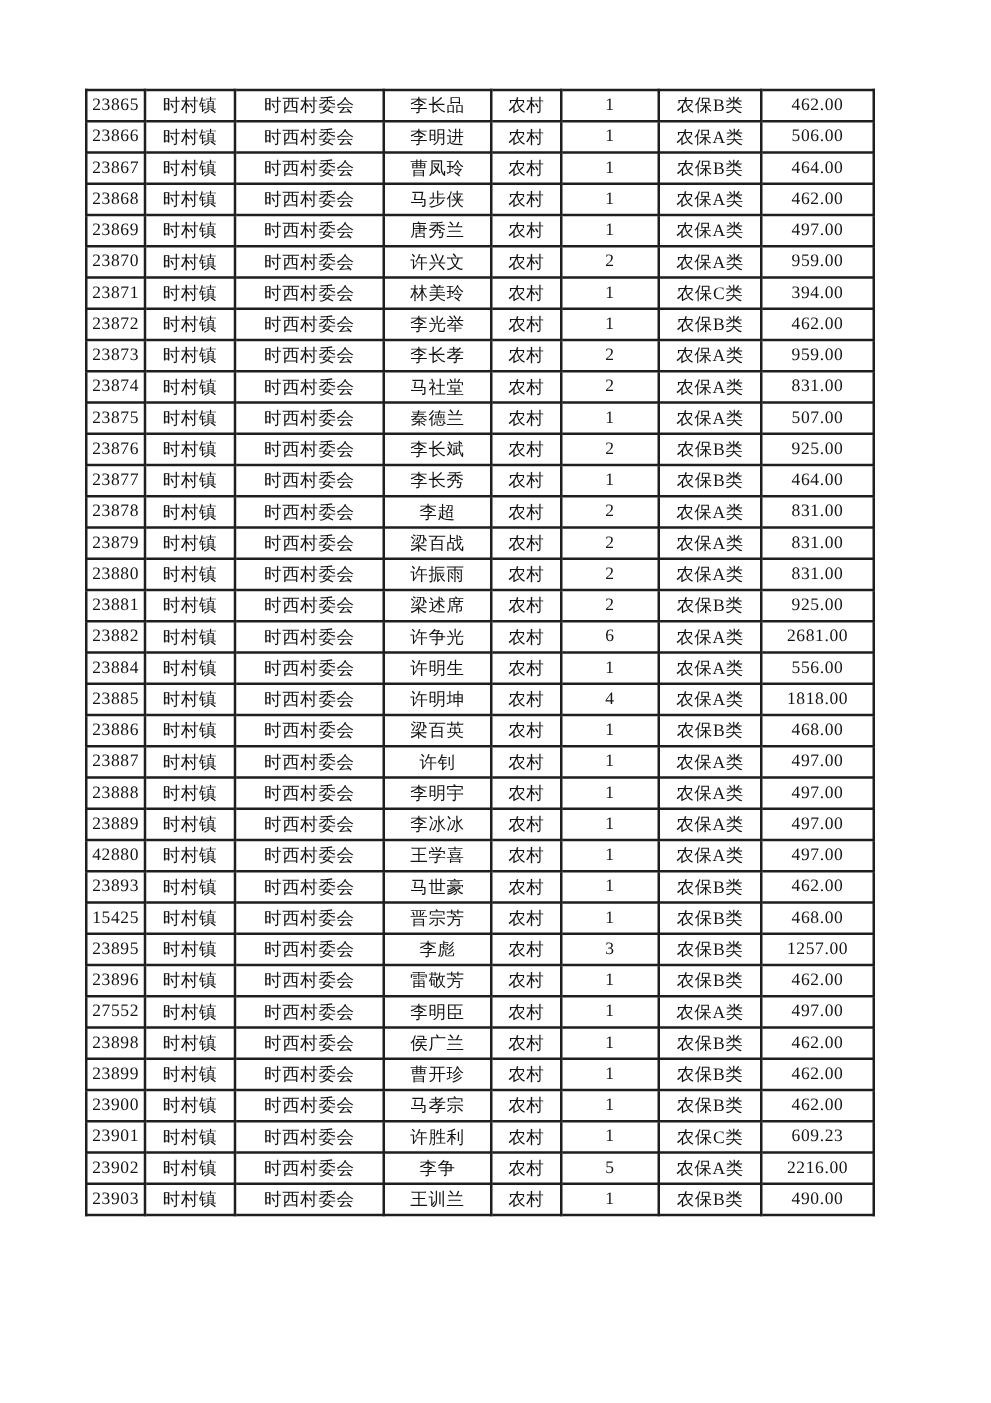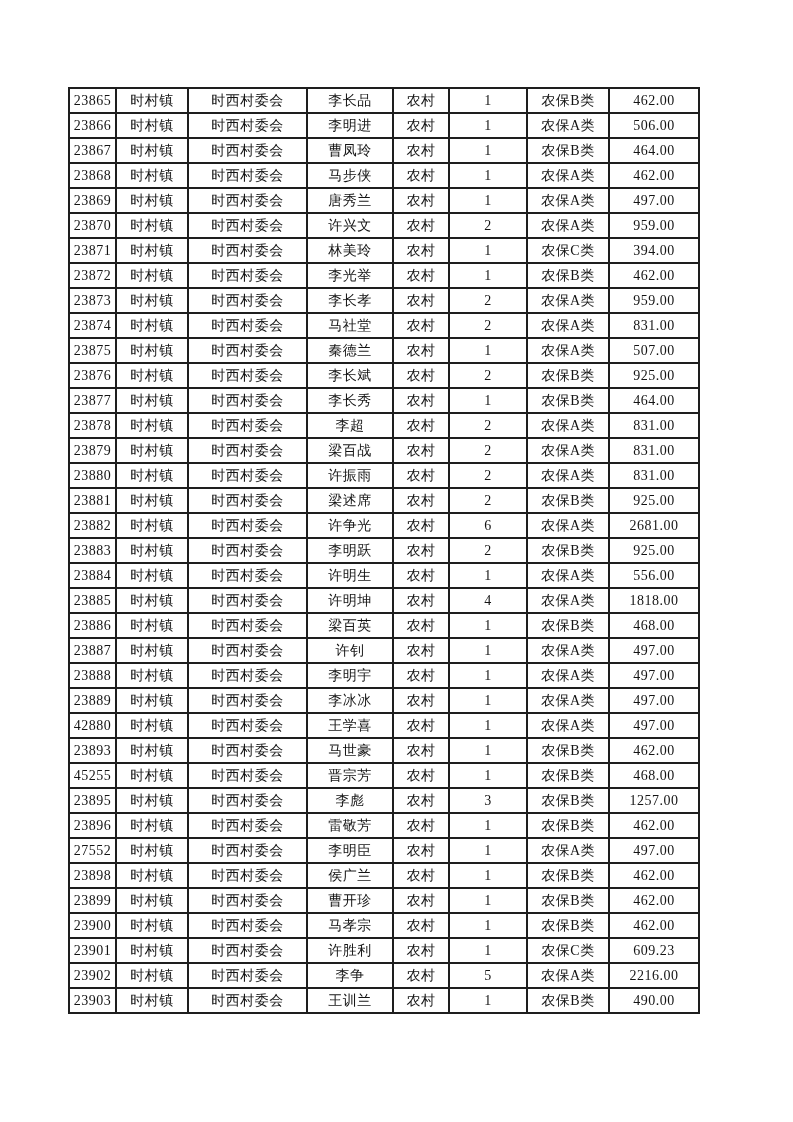--- a/index.html
+++ b/index.html
@@ -15,21 +15,21 @@
     font-family: "Liberation Serif", "DejaVu Serif", serif;
   }
   .page {
     position: absolute;
     inset: 0;
     background: #ffffff;
   }
   table.roster {
     position: absolute;
     left: 68px;
-    top: 87px;
+    top: 71px;
     width: 630px;
     border-collapse: collapse;
     table-layout: fixed;
   }
   table.roster td {
     border: 2px solid #1e1e1e;
     height: 23px;
     padding: 0 2px;
     text-align: center;
     vertical-align: middle;
@@ -238,30 +238,20 @@
     <td>23882</td>
     <td>时村镇</td>
     <td>时西村委会</td>
     <td>许争光</td>
     <td>农村</td>
     <td>6</td>
     <td>农保A类</td>
     <td>2681.00</td>
   </tr>
         <tr>
-    <td>23883</td>
-    <td>时村镇</td>
-    <td>时西村委会</td>
-    <td>李明跃</td>
-    <td>农村</td>
-    <td>2</td>
-    <td>农保B类</td>
-    <td>925.00</td>
-  </tr>
-        <tr>
     <td>23884</td>
     <td>时村镇</td>
     <td>时西村委会</td>
     <td>许明生</td>
     <td>农村</td>
     <td>1</td>
     <td>农保A类</td>
     <td>556.00</td>
   </tr>
         <tr>
@@ -328,21 +318,21 @@
     <td>23893</td>
     <td>时村镇</td>
     <td>时西村委会</td>
     <td>马世豪</td>
     <td>农村</td>
     <td>1</td>
     <td>农保B类</td>
     <td>462.00</td>
   </tr>
         <tr>
-    <td>45255</td>
+    <td>15425</td>
     <td>时村镇</td>
     <td>时西村委会</td>
     <td>晋宗芳</td>
     <td>农村</td>
     <td>1</td>
     <td>农保B类</td>
     <td>468.00</td>
   </tr>
         <tr>
     <td>23895</td>

